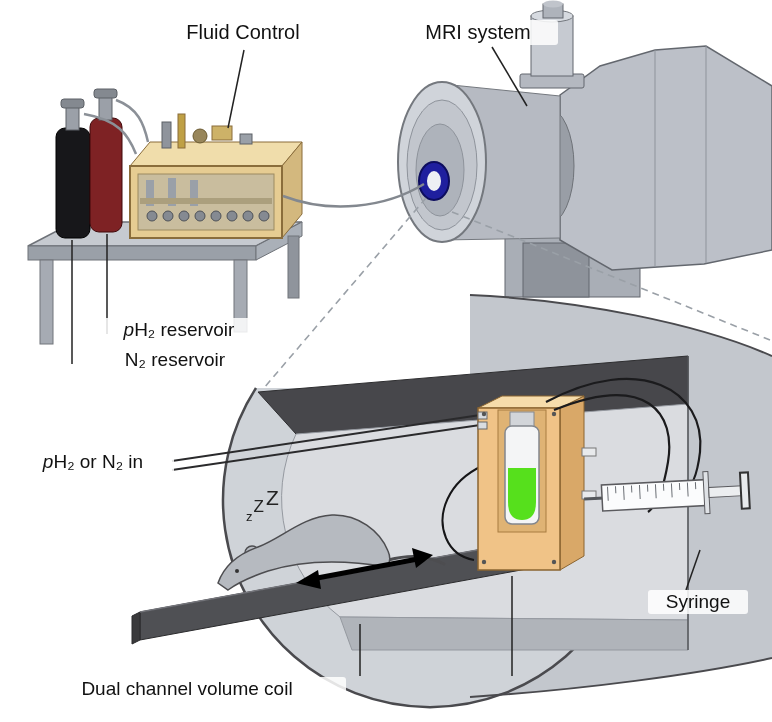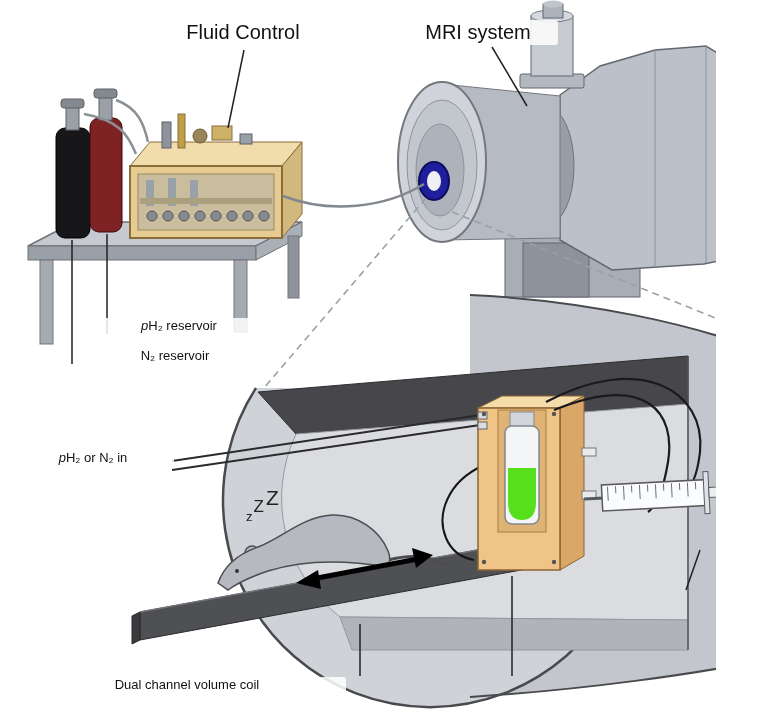--- a/index.html
+++ b/index.html
@@ -1,19 +1,19 @@
 <!DOCTYPE html>
 <html><head>
 <meta charset="utf-8">
 <style>
   html,body{margin:0;padding:0;background:#fff;}
-  .stage{position:relative;width:716px;height:722px;background:#fff;overflow:hidden;
+  .stage{position:relative;width:772px;height:722px;background:#fff;overflow:hidden;
          font-family:"Liberation Sans","DejaVu Sans",sans-serif;color:#111;}
   .stage svg{position:absolute;left:0;top:0;}
-  .lbl{position:absolute;text-align:center;font-size:13px;line-height:1.15;
+  .lbl{position:absolute;text-align:center;font-size:19px;line-height:1.15;
        background:rgba(255,255,255,.85);border-radius:3px;padding:1px 2px;box-sizing:border-box;}
   .lbl.big{font-size:20px;}
   .lbl i{font-style:italic;}
   .zzz{position:absolute;font-weight:normal;color:#222;}
   .zzz span{display:inline-block;}
   .z1{font-size:13px;transform:translateY(16px);}
   .z2{font-size:17px;transform:translateY(7px);margin-left:1px;}
   .z3{font-size:21px;margin-left:2px;}
 </style>
 </head>
@@ -181,17 +181,18 @@
     <line x1="512" y1="576" x2="512" y2="676"></line>
     <line x1="700" y1="550" x2="686" y2="590"></line>
   </g>
 </svg>
 
   <div class="lbl big" style="left:158px;top:20px;width:170px"><span>Fluid Control</span></div>
   <div class="lbl big" style="left:398px;top:20px;width:160px"><span>MRI system</span></div>
   <div class="lbl" style="left:100px;top:318px;width:158px"><i>p</i><span>H₂ reservoir</span></div>
   <div class="lbl" style="left:100px;top:348px;width:150px"><span>N₂ reservoir</span></div>
   <div class="lbl" style="left:12px;top:450px;width:162px"><i>p</i><span>H₂ or N₂ in</span></div>
+  <div class="lbl" style="left:648px;top:590px;width:100px"><span>Syringe</span></div>
   <div class="lbl" style="left:28px;top:677px;width:318px"><span>Dual channel volume coil</span></div>
   <div class="zzz" style="left:246px;top:486px">
     <span class="z1">z</span><span class="z2">Z</span><span class="z3">Z</span>
   </div>
 </div>
 
 </body></html>

